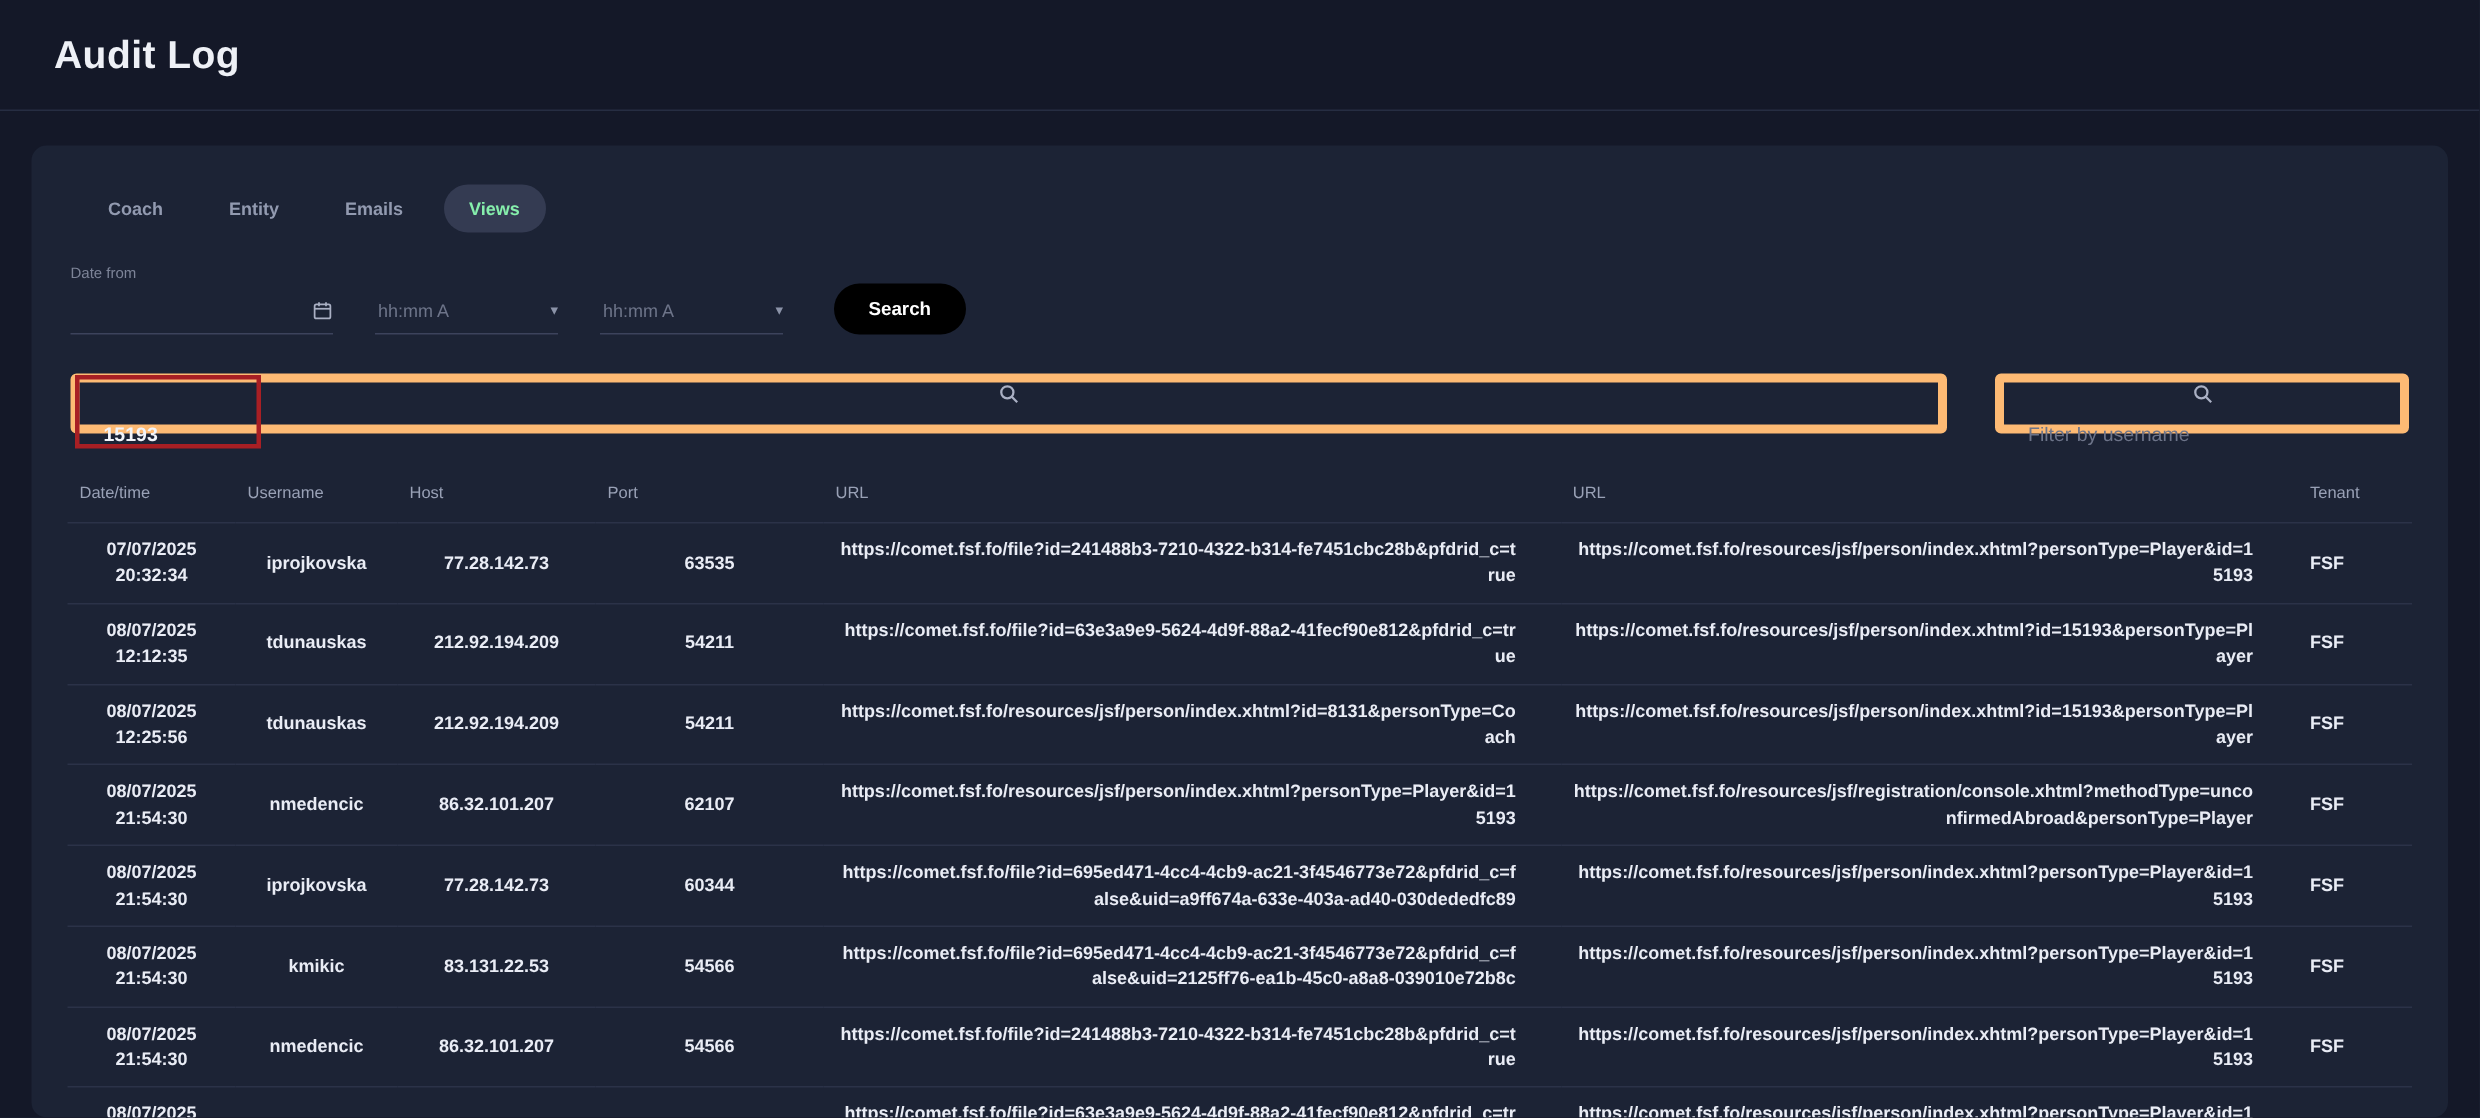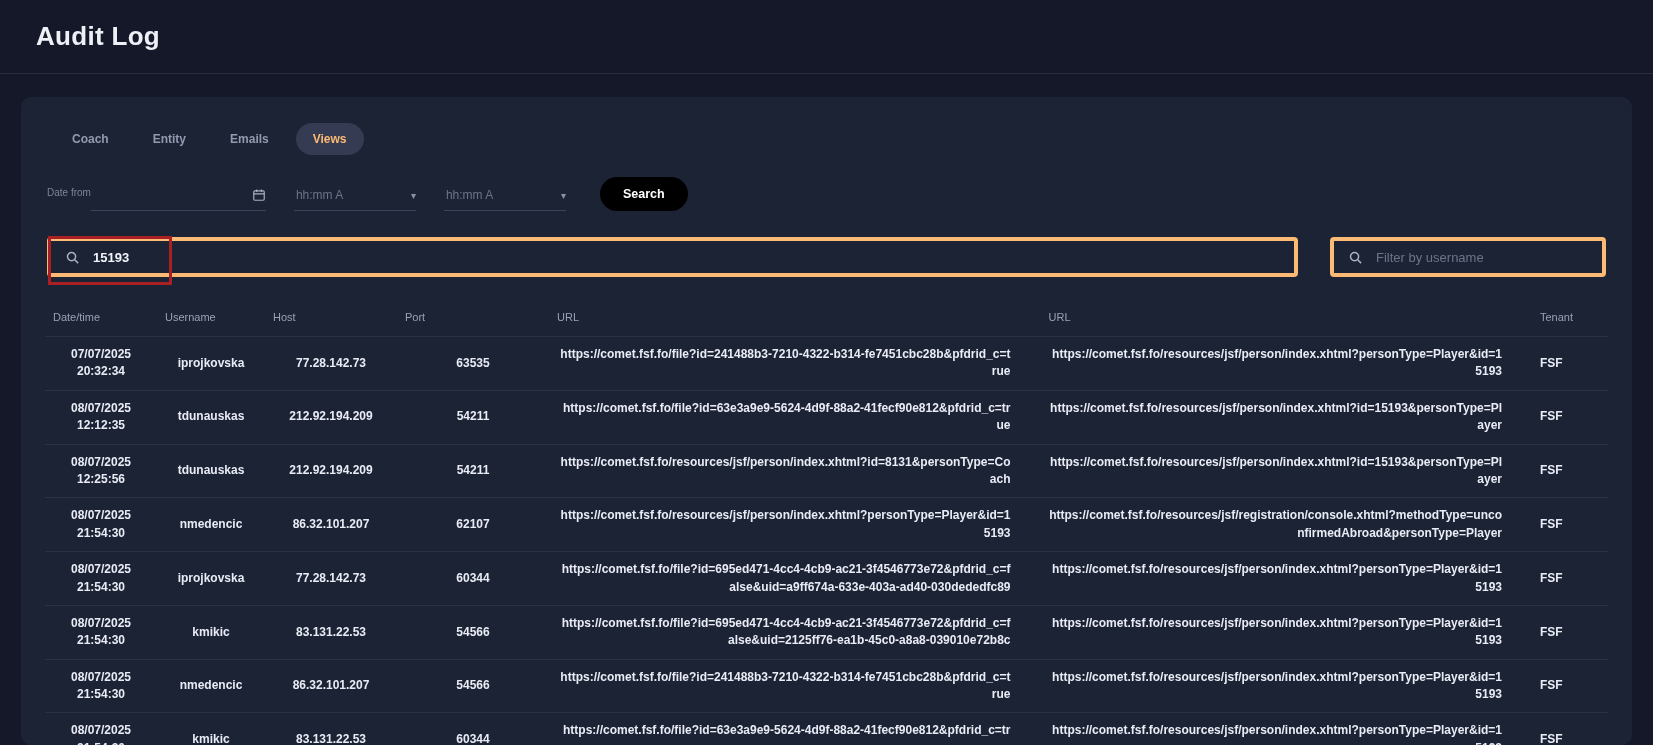--- a/index.html
+++ b/index.html
@@ -22,25 +22,25 @@
     margin: 23px 21px 0; background: #1c2335; border-radius: 10px;
     padding: 16px 24px 8px; height: 648px; overflow: hidden;
   }
 
   
   .tabs { display: flex; align-items: center; gap: 10px; padding: 10px 10px 6px; }
   .tab {
     font-size: 12px; font-weight: bold; color: #929ab0;
     padding: 9px 17px; border-radius: 16px; cursor: pointer; user-select: none;
   }
-  .tab.active { background: #343b52; color: #fdba74; }
+  .tab.active { background: #343b52; color: #86efac; }
 
   
   .filters { display: flex; align-items: flex-end; gap: 28px; padding: 16px 2px 2px; }
-  .field { display: flex; flex-direction: row; }
+  .field { display: flex; flex-direction: column; }
   .field-label { font-size: 10px; color: #7d8498; margin-bottom: 11px; }
   .underline { display: flex; align-items: center; border-bottom: 1px solid #3c435c; padding-bottom: 7px; gap: 6px; }
   .date-field .underline { width: 175px; }
   .time-field .underline { width: 122px; }
   .underline input {
     background: transparent; border: none; outline: none;
     color: #fca5a5; font-size: 12px; width: 100%;
     font-family: "Liberation Sans", sans-serif;
   }
   .underline input::placeholder { color: #6d7489; }
@@ -50,22 +50,22 @@
     background: #000000; color: #ffffff; border: none; cursor: pointer;
     font-family: "Liberation Sans", sans-serif;
     font-size: 12.5px; font-weight: bold;
     padding: 10px 23px; border-radius: 18px; margin-left: 6px; margin-bottom: 0px;
   }
 
   
   .search-row { display: flex; align-items: center; gap: 32px; margin: 24px 2px 0; }
   .search-box {
     display: flex; align-items: center; gap: 11px;
-    border: 4px solid #fdba74; border-radius: 4px;
-    height: 40px; padding: 0 14px; background: transparent;
+    border: 6px solid #fdba74; border-radius: 4px;
+    height: 40px; padding: 0 14px; background: transparent; flex-direction: column;
   }
   .search-box input {
     background: transparent; border: none; outline: none; width: 100%;
     color: #f2f4fa; font-size: 13px; font-weight: bold;
     font-family: "Liberation Sans", sans-serif;
   }
   .search-box input::placeholder { color: #6d7489; font-weight: normal; }
   .main-search { flex: 1; position: relative; }
   .username-filter { width: 276px; flex: none; }
   .annotation-box {

